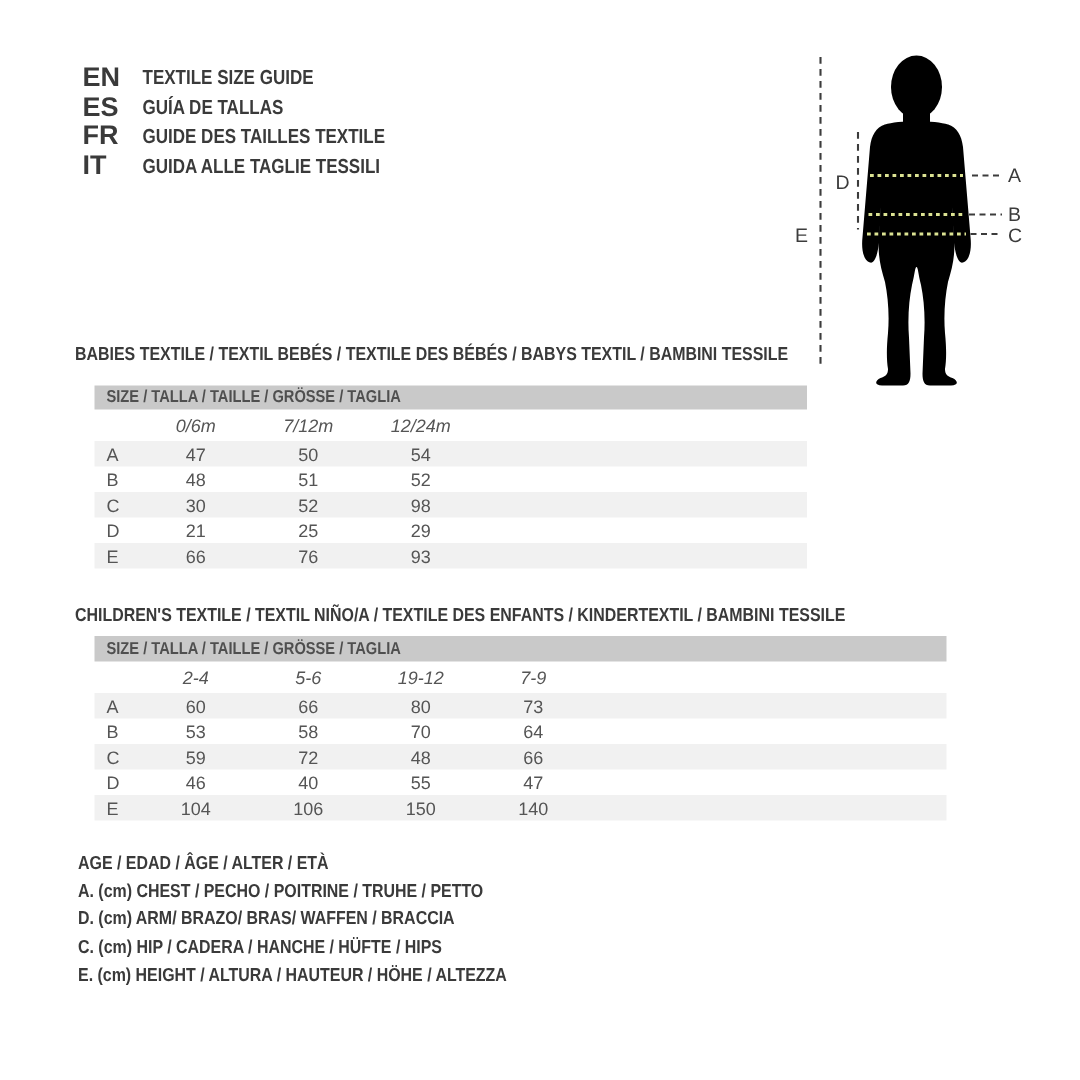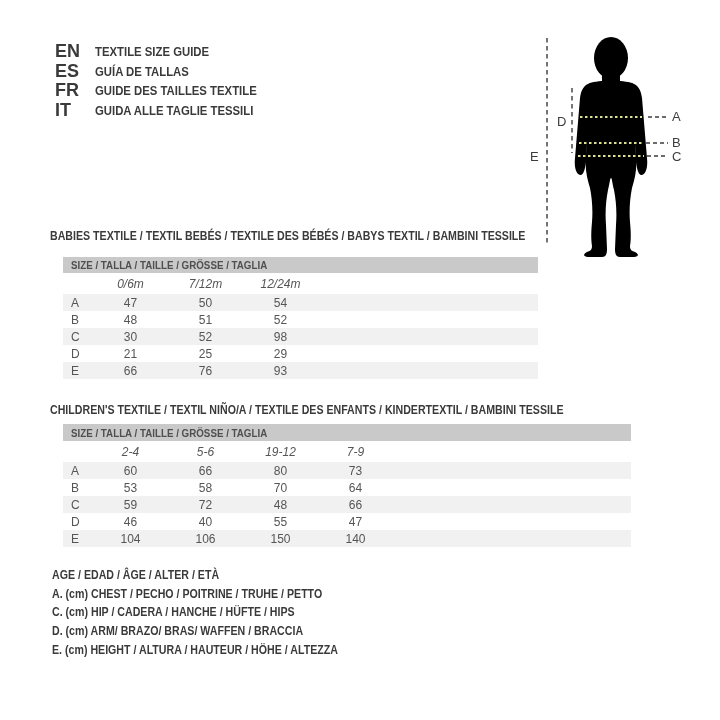--- a/index.html
+++ b/index.html
@@ -194,21 +194,21 @@
 </div>
 
 <div class="abs legend">
   <div class="legend-line">
     <span>AGE / EDAD / ÂGE / ALTER / ETÀ</span>
   </div>
   <div class="legend-line">
     <span>A. (cm) CHEST / PECHO / POITRINE / TRUHE / PETTO</span>
   </div>
   <div class="legend-line">
+    <span>D. (cm) ARM/ BRAZO/ BRAS/ WAFFEN / BRACCIA</span>
+  </div>
+  <div class="legend-line">
     <span>C. (cm) HIP / CADERA / HANCHE / HÜFTE / HIPS</span>
   </div>
   <div class="legend-line">
-    <span>D. (cm) ARM/ BRAZO/ BRAS/ WAFFEN / BRACCIA</span>
-  </div>
-  <div class="legend-line">
     <span>E. (cm) HEIGHT / ALTURA / HAUTEUR / HÖHE / ALTEZZA</span>
   </div>
 </div>
 
 </body></html>

